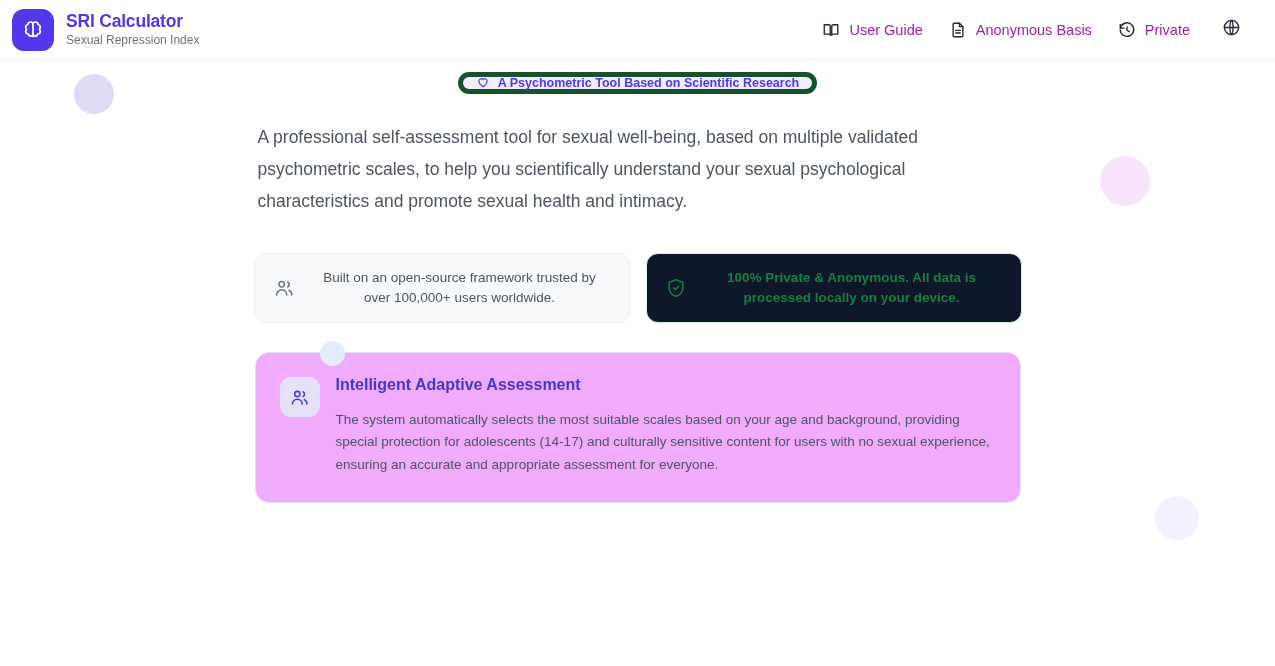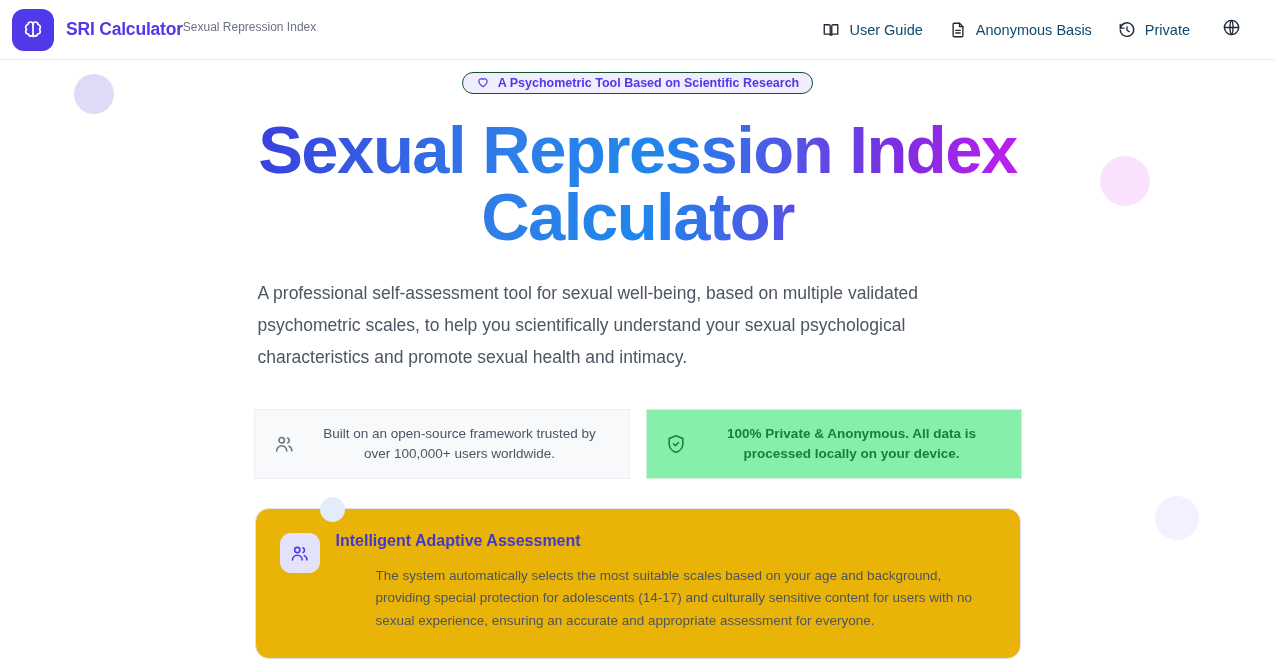--- a/index.html
+++ b/index.html
@@ -43,21 +43,21 @@
     padding: 0 34px 0 12px;
   }
   .brand { display: flex; align-items: center; gap: 12px; }
   .brand-logo {
     width: 42px; height: 42px;
     border-radius: 12px;
     background: #4f39e8;
     display: flex; align-items: center; justify-content: center;
     flex: none;
   }
-  .brand-text { display: flex; flex-direction: row; justify-content: center; }
+  .brand-text { display: flex; flex-direction: column; justify-content: center; }
   .brand-title {
     font-size: 17.5px;
     font-weight: bold;
     color: #4f39e8;
     line-height: 1.2;
     letter-spacing: -0.2px;
   }
   .brand-sub {
     font-size: 12px;
     color: #6b7280;
@@ -69,21 +69,21 @@
     margin-left: auto;
     display: flex;
     align-items: center;
     gap: 26px;
   }
   .nav-item {
     display: flex;
     align-items: center;
     gap: 9px;
     font-size: 14.5px;
-    color: #0c4a6e;
+    color: #a21caf;
     cursor: pointer;
     white-space: nowrap;
   }
   .nav-item svg { display: block; }
   .nav-globe { display: flex; align-items: center; cursor: pointer; margin-left: 6px; }
 
   
   .hero {
     position: relative;
     z-index: 1;
@@ -94,21 +94,21 @@
   }
 
   .badge {
     display: inline-flex;
     align-items: center;
     gap: 8px;
     height: 22px;
     padding: 0 13px;
     border-radius: 999px;
     background: #f0eefc;
-    border: 1px solid #14532d;
+    border: 5px solid #14532d;
     color: #4f39e8;
     font-size: 12.5px;
     font-weight: bold;
     margin-top: 8px;
     cursor: default;
   }
 
   .hero-title {
     margin-top: 22px;
     width: 760px;
@@ -136,51 +136,51 @@
   .trust-row {
     margin-top: 36px;
     display: flex;
     gap: 16px;
     width: 768px;
   }
   .trust-card {
     display: flex;
     align-items: center;
     gap: 14px;
-    border-radius: 0;
+    border-radius: 12px;
     padding: 14px 18px;
     min-height: 56px;
   }
   .trust-card.gray {
     width: 376px;
     background: #f8f9fb;
     border: 1px solid #eceef2;
   }
   .trust-card.green {
     width: 376px;
-    background: #86efac;
+    background: #0f172a;
     border: 1px solid #d6f0e0;
   }
   .trust-icon { flex: none; display: flex; align-items: center; }
   .trust-text {
     flex: 1;
     text-align: center;
     font-size: 13.5px;
     line-height: 20px;
   }
   .trust-card.gray .trust-text { color: #4b5563; }
   .trust-card.green .trust-text { color: #17803d; font-weight: bold; }
 
   
   .feature-card {
     position: relative;
     z-index: 1;
     margin-top: 29px;
     width: 766px;
-    background: #eab308;
+    background: #f0abfc;
     border: 1px solid #e2e0f8;
     border-radius: 14px;
     padding: 22px 24px 26px 24px;
     display: flex;
     gap: 16px;
   }
   .feature-icon {
     width: 40px; height: 40px;
     border-radius: 11px;
     background: #e4e1fb;
@@ -193,21 +193,20 @@
     font-size: 16px;
     font-weight: bold;
     color: #4338ca;
     line-height: 1.3;
   }
   .feature-desc {
     margin-top: 13px;
     font-size: 13.5px;
     line-height: 22.5px;
     color: #4b5563;
-    margin-left: 40px;
   }
 
   .center-col {
     position: relative;
     z-index: 1;
     display: flex;
     flex-direction: column;
     align-items: center;
   }
 </style>
@@ -288,21 +287,20 @@
 
   <div class="badge">
     <span>
       <svg width="14" height="14" viewBox="0 0 24 24" fill="none" stroke="#4f39e8" stroke-width="2" stroke-linecap="round" stroke-linejoin="round">
         <path d="M12 20s-7-4.6-7-9.4A4.1 4.1 0 0 1 12 7.6 4.1 4.1 0 0 1 19 10.6C19 15.4 12 20 12 20z"></path>
       </svg>
     </span>
     <span>A Psychometric Tool Based on Scientific Research</span>
   </div>
 
-  <h1 class="hero-title">Sexual Repression Index Calculator</h1>
 
   <p class="hero-sub">A professional self-assessment tool for sexual well-being, based on multiple validated psychometric scales, to help you scientifically understand your sexual psychological characteristics and promote sexual health and intimacy.</p>
 
   <div class="trust-row">
 
     <div class="trust-card gray">
       <span class="trust-icon">
         <svg width="22" height="22" viewBox="0 0 24 24" fill="none" stroke="#6b7280" stroke-width="1.7" stroke-linecap="round" stroke-linejoin="round">
           <circle cx="9.5" cy="8" r="3"></circle>
           <path d="M4 19.5a5.5 5.5 0 0 1 11 0"></path>

